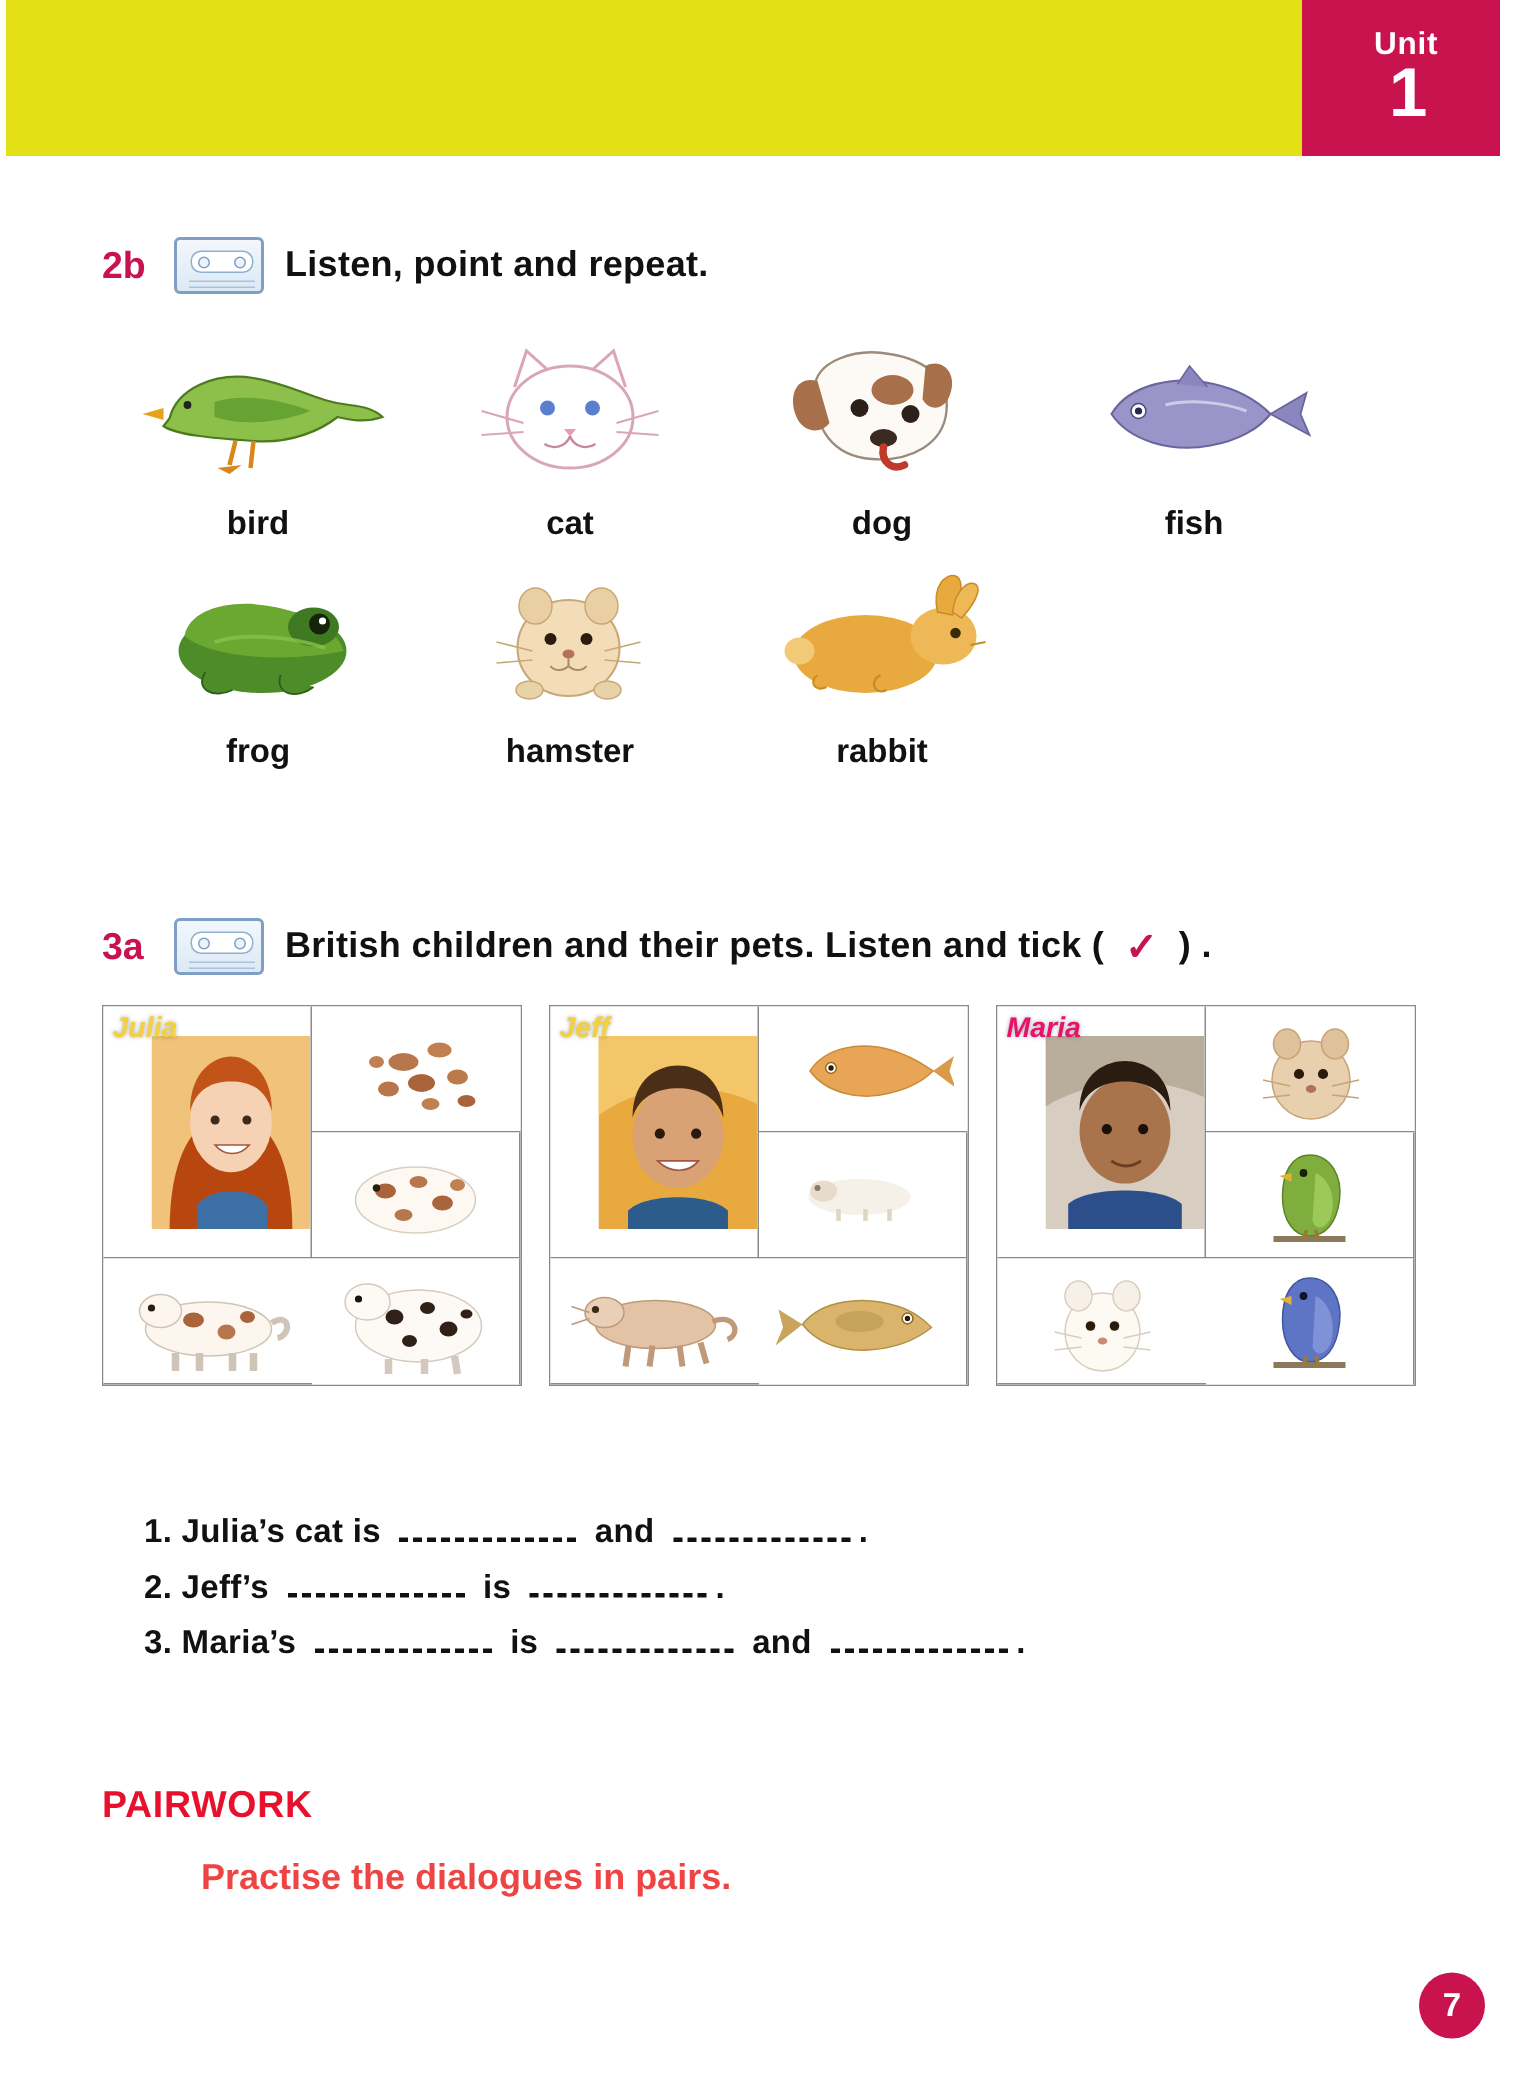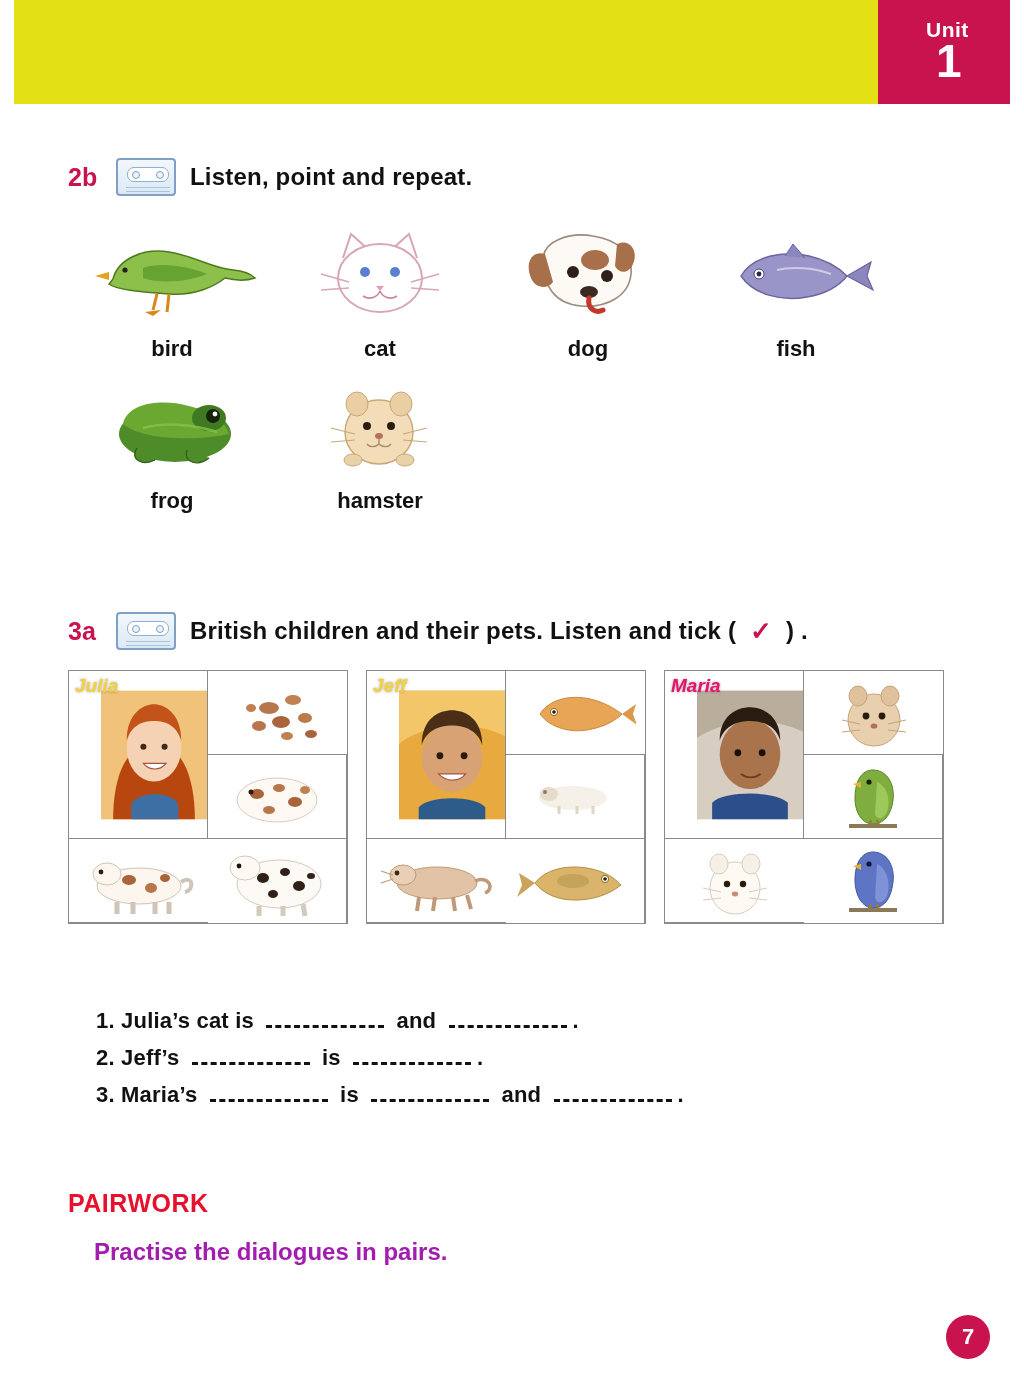--- a/index.html
+++ b/index.html
@@ -9,21 +9,21 @@
     height: 1387px;
     background: #ffffff;
     font-family: "Liberation Sans", sans-serif;
     position: relative;
     overflow: hidden;
   }
 
   
   .top-banner {
     position: absolute;
-    top: 0; left: 14px;
+    top: 0; left: 4px;
     width: 856px;
     height: 104px;
   }
   .banner-yellow {
     position: absolute;
     top: 0; left: 0;
     width: 864px;
     height: 104px;
     background: #e3e016;
   }
@@ -212,24 +212,24 @@
   
   #pairwork { position: absolute; top: 1085px; left: 68px; width: 900px; }
   .pair-title {
     color: #e8112d;
     font-size: 25px;
     font-weight: bold;
     letter-spacing: .5px;
   }
   .pair-text {
     margin-top: 20px;
-    margin-left: 26px;
+    margin-left: 66px;
     font-size: 24px;
     font-weight: bold;
-    color: #a21caf;
+    color: #ef4444;
   }
 
   
   .page-num {
     position: absolute;
     right: 34px;
     bottom: 28px;
     width: 44px; height: 44px;
     border-radius: 50%;
     background: #c9134f;
@@ -355,20 +355,35 @@
             <path d="M88 63 L88 68 M88 68 C84 72 78 71 76 68 M88 68 C92 72 98 71 100 68" stroke="#a98d62" stroke-width="1.4" fill="none"></path>
             <path d="M64 58 L40 52 M64 64 L40 66 M112 58 L136 52 M112 64 L136 66" stroke="#c9a877" stroke-width="1.1"></path>
             <ellipse cx="62" cy="84" rx="9" ry="6" fill="#e8d2a8" stroke="#c9a877"></ellipse>
             <ellipse cx="114" cy="84" rx="9" ry="6" fill="#e8d2a8" stroke="#c9a877"></ellipse>
           </svg>
         </div>
         <div class="word-label">hamster</div>
       </div>
 
 
+      <div class="word-cell">
+        <div class="pic">
+          <svg width="178" height="100" viewBox="0 0 178 100">
+            <ellipse cx="78" cy="60" rx="48" ry="26" fill="#e8a93f"></ellipse>
+            <ellipse cx="130" cy="48" rx="22" ry="19" fill="#edb855"></ellipse>
+            <path d="M126 32 C122 14 132 6 138 8 C144 10 142 26 136 34 Z" fill="#e8a93f" stroke="#c98b22" stroke-width="1"></path>
+            <path d="M136 32 C138 16 148 10 152 14 C156 18 148 30 142 36 Z" fill="#edb855" stroke="#c98b22" stroke-width="1"></path>
+            <circle cx="138" cy="46" r="3.5" fill="#3a2a08"></circle>
+            <path d="M148 54 L158 52" stroke="#c98b22" stroke-width="1.2"></path>
+            <path d="M52 82 C44 86 40 78 46 74 M92 84 C84 88 80 78 88 74" stroke="#c98b22" stroke-width="1.4" fill="#e8a93f"></path>
+            <ellipse cx="34" cy="58" rx="10" ry="9" fill="#f2c977"></ellipse>
+          </svg>
+        </div>
+        <div class="word-label">rabbit</div>
+      </div>
 
     </div>
   </section>
 
   <section id="sec3a">
     <div class="ex-head">
       <span class="ex-num">3a</span>
       <span class="cassette">
         <span class="c-window"></span>
         <span class="c-reel l"></span>

